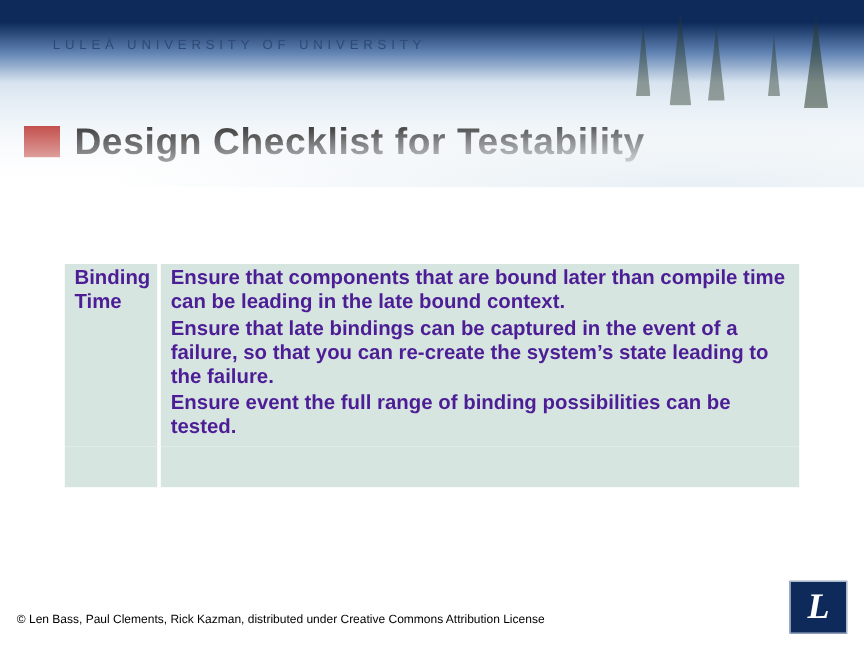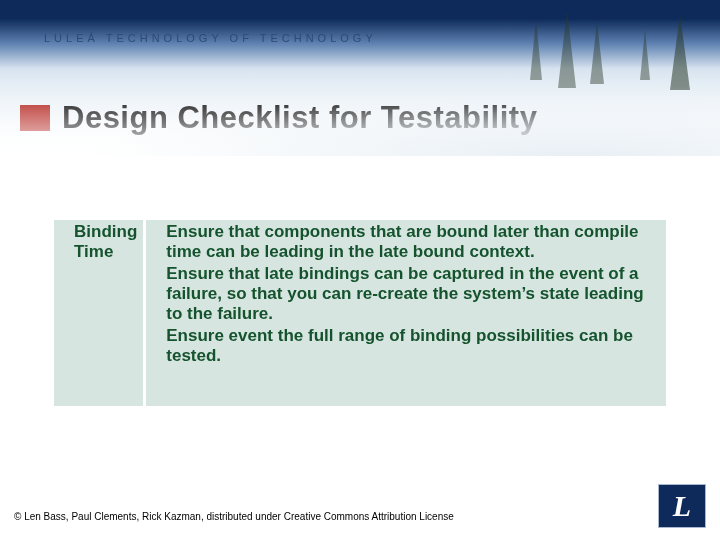--- a/index.html
+++ b/index.html
@@ -65,25 +65,25 @@
 
   .content {
     position: absolute;
     top: 220px; left: 54px;
     width: 612px;
   }
   table { border-collapse: collapse; width: 100%; }
   td {
     background: #d7e5e1;
     vertical-align: top;
-    padding: 2px 6px 4px 20px;
+    padding: 2px 6px 4px 8px;
     font-size: 17px;
     font-weight: 700;
     line-height: 1.18;
-    color: #14532d;
+    color: #4c1d95;
     border-right: 3px solid #fff;
   }
   td:last-child { border-right: none; }
   .col-label { width: 76px; }
   .body-cell p { margin-bottom: 2px; }
   .spacer td { height: 34px; }
 
   .footer {
     position: absolute;
     left: 14px; bottom: 18px;
@@ -106,21 +106,21 @@
     font-family: Georgia, 'Times New Roman', serif;
     font-style: italic;
     font-size: 30px;
     font-weight: 600;
   }
 </style>
 </head>
 <body>
 
 <div class="banner">
-  <div class="univ">LULEÅ  TECHNOLOGY  OF  TECHNOLOGY</div>
+  <div class="univ">LULEÅ  UNIVERSITY  OF  UNIVERSITY</div>
   <div class="tree t1"></div>
   <div class="tree t2"></div>
   <div class="tree t3"></div>
   <div class="tree t4"></div>
   <div class="tree t5"></div>
   <div class="title-wrap">
     <div class="red-box"></div>
     <div class="title">Design Checklist for Testability</div>
   </div>
 </div>

